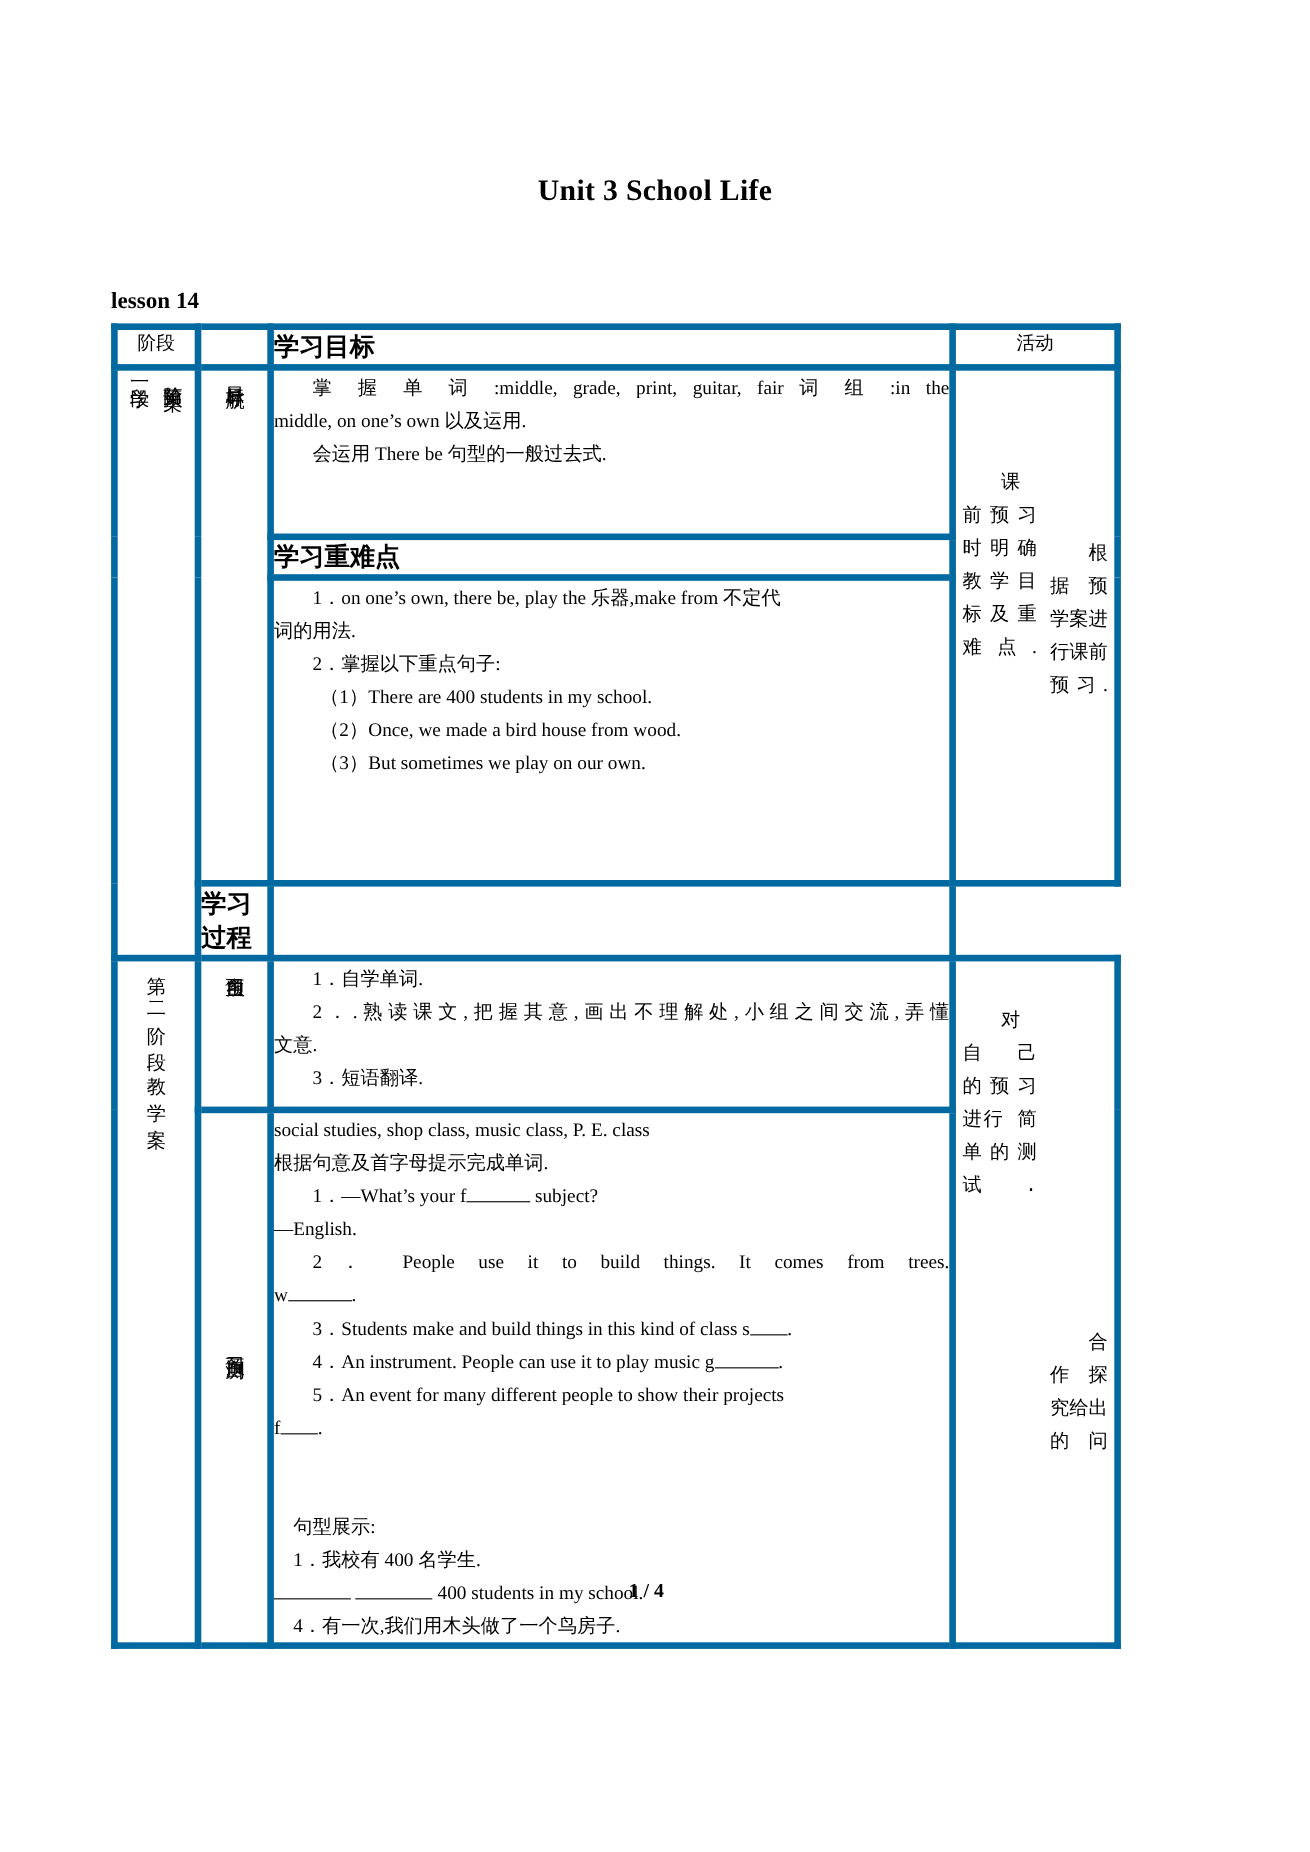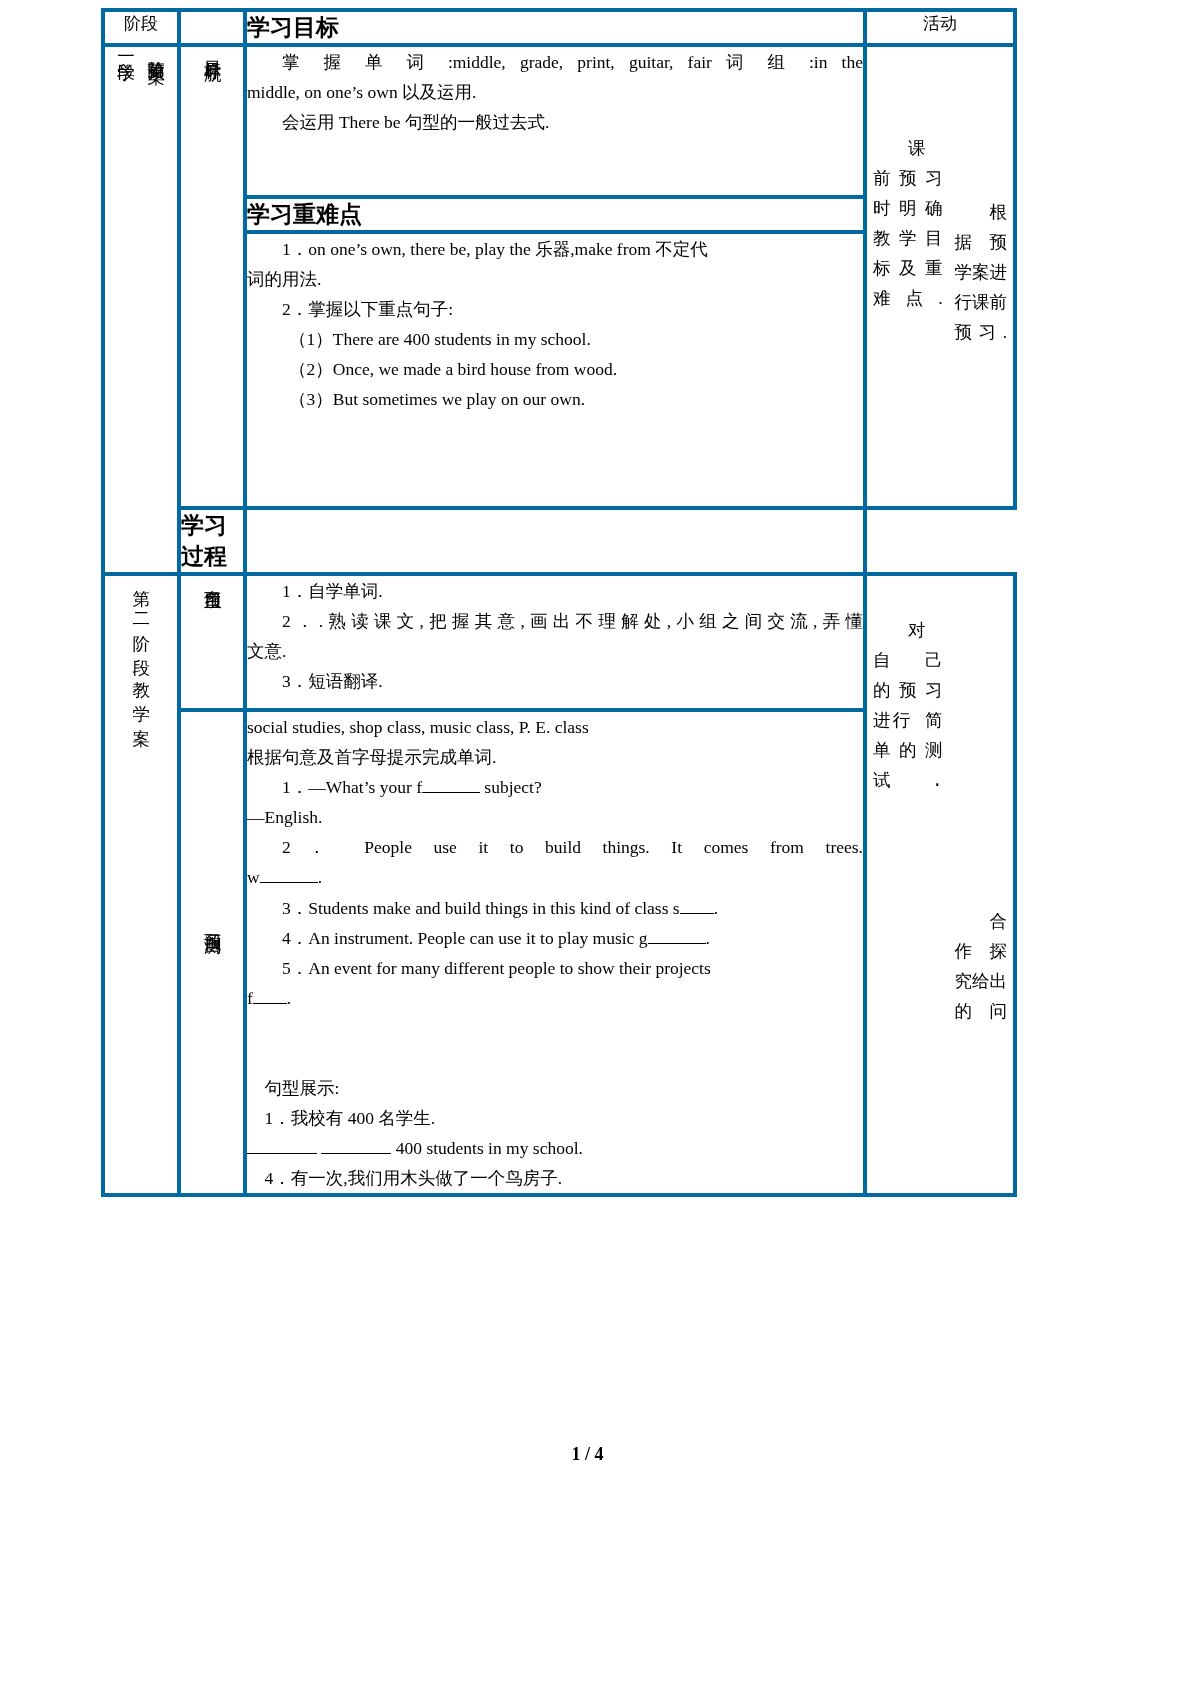--- a/index.html
+++ b/index.html
@@ -38,21 +38,21 @@
     padding-left: 101px;
   }
   table.worksheet {
     border-collapse: collapse;
     margin-left: 101px;
     margin-top: 8px;
     width: 912px;
     table-layout: fixed;
   }
   table.worksheet td {
-    border: 4px solid #0369a1;
+    border: 6px solid #0369a1;
     vertical-align: top;
     padding: 0;
   }
   .c-stage  { width: 76px; }
   .c-sub    { width: 66px; }
   .c-main   { width: 620px; }
   .c-act    { width: 150px; }
 
   .sec-head {
     text-align: left;
@@ -144,21 +144,23 @@
   .stretch {
     text-align: justify;
     text-align-last: justify;
   }
 </style>
 </head>
 <body>
 
 <div class="page">
 
-
+  <div class="doc-title">Unit 3  School Life</div>
+
+  <div class="lesson-label">lesson 14</div>
 
   <table class="worksheet">
     <colgroup>
       <col class="c-stage">
       <col class="c-sub">
       <col class="c-main">
       <col class="c-act">
     </colgroup>
 
     <tbody>

